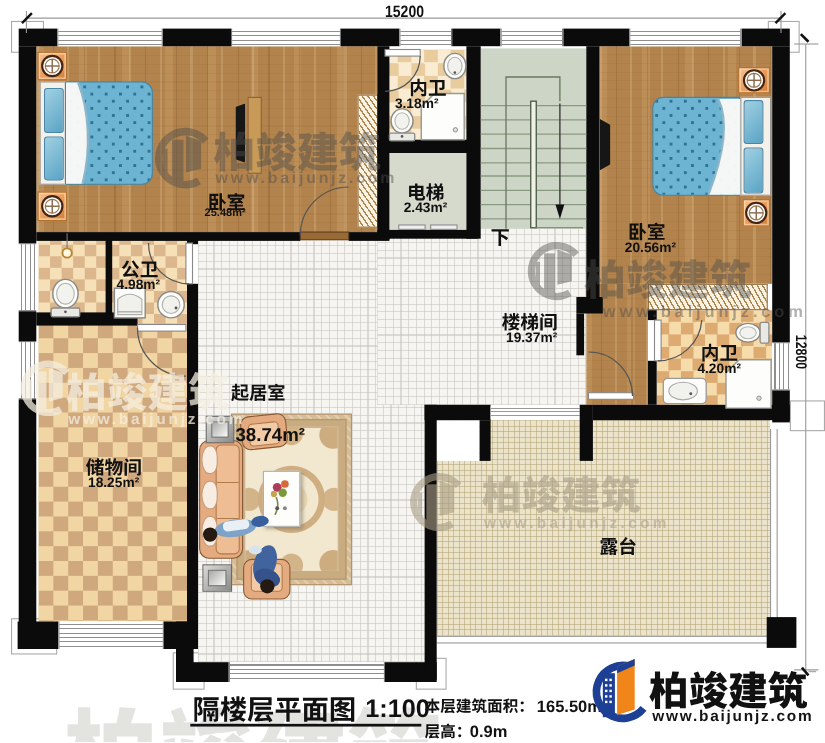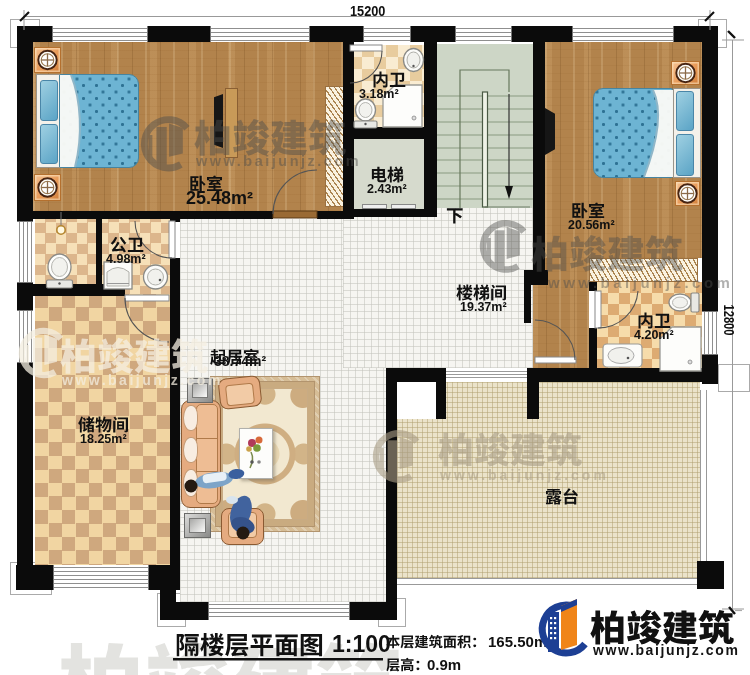--- a/index.html
+++ b/index.html
@@ -532,33 +532,33 @@
         </g>
       </g>
 
 <g transform="translate(590 641) scale(0.3600 -0.3600)">
         <path d="M4 67H38V54H4ZM15 85H28V-10H15ZM14 58 24 55Q23 49 21 43Q20 36 18 30Q16 23 14 17Q11 11 8 7Q8 10 5 14Q3 18 1 21Q4 25 6 29Q8 34 9 39Q11 44 12 49Q13 54 14 58ZM28 56Q29 55 31 53Q32 51 34 48Q36 45 37 42Q39 39 40 37Q42 34 42 33L32 22Q31 25 30 29Q29 32 27 36Q26 40 24 44Q22 47 21 50ZM42 68H93V-8H78V54H56V-9H42ZM50 39H84V26H50ZM50 10H84V-4H50ZM59 85 76 84Q74 77 72 71Q70 64 68 60L54 62Q55 66 56 70Q57 74 58 78Q58 82 59 85ZM105 69H139V55H105ZM103 13Q110 14 119 16Q128 18 137 21L139 7Q130 5 122 3Q113 1 106 -1ZM106 50 117 53Q118 48 119 42Q119 36 120 31Q120 25 120 21L110 18Q110 23 109 28Q109 34 108 40Q107 45 106 50ZM124 52 137 50Q136 46 135 41Q134 36 134 31Q133 26 132 22Q132 17 131 14L121 16Q122 20 122 24Q123 29 123 34Q124 39 124 43Q124 48 124 52ZM113 81 124 85Q126 81 127 78Q129 74 130 71L118 66Q117 69 116 74Q114 78 113 81ZM169 77 180 83Q182 79 186 75Q189 71 192 67Q195 63 197 60L185 54Q184 57 181 61Q178 65 175 69Q172 74 169 77ZM144 54Q143 55 143 58Q142 60 141 62Q140 65 139 66Q141 67 142 68Q144 69 145 70Q146 71 148 74Q150 76 153 80Q155 83 157 87L171 83Q168 79 165 75Q161 70 158 67Q154 63 151 60V60Q151 60 150 60Q149 59 147 58Q146 57 145 56Q144 55 144 54ZM144 54 143 64 149 68 183 71Q183 69 184 66Q185 63 185 61Q176 59 169 58Q162 58 157 57Q153 56 150 56Q148 55 146 55Q145 55 144 54ZM159 42 171 38Q167 30 161 23Q154 16 147 11Q146 13 144 15Q142 16 141 18Q139 20 138 21Q144 24 150 30Q156 35 159 42ZM178 34H181L183 34L192 30Q189 22 185 15Q180 9 173 4Q167 -1 159 -4Q152 -8 143 -10Q142 -7 140 -4Q138 -1 136 2Q143 3 150 6Q157 8 163 12Q168 16 172 21Q176 26 178 32ZM157 28Q161 22 167 16Q172 11 180 8Q188 4 198 2Q197 1 195 -1Q194 -3 192 -6Q191 -8 190 -10Q179 -7 171 -2Q163 2 157 9Q150 16 146 25ZM160 34H182V23H151ZM169 50 179 58Q182 55 186 53Q190 50 193 47Q196 44 199 42L189 34Q187 36 183 39Q180 42 176 45Q173 48 169 50ZM155 56 167 51Q164 48 161 44Q157 41 153 37Q150 34 147 32Q146 33 144 35Q142 37 141 39Q139 41 137 42Q142 45 147 48Q152 52 155 56ZM234 65H295V54H234ZM238 37H291V27H238ZM234 23H294V12H234ZM254 85H268V8H254ZM238 79H290V40H238V51H278V68H238ZM205 80H228V68H205ZM214 52H228V39H214ZM223 52H225L228 52L236 50Q234 27 228 13Q222 -2 212 -10Q211 -8 209 -6Q207 -4 205 -3Q203 -1 202 0Q211 6 216 18Q221 30 223 50ZM215 35Q218 25 222 19Q227 13 233 10Q239 7 247 6Q254 5 262 5Q264 5 268 5Q271 5 275 5Q280 5 284 5Q288 5 291 5Q295 5 298 5Q296 4 296 2Q294 -1 294 -3Q293 -6 292 -8H287H262Q251 -8 242 -6Q234 -5 226 -1Q219 4 214 11Q208 19 204 32ZM209 34Q208 36 207 38Q206 40 205 42Q204 44 203 45Q205 46 207 48Q209 50 211 52Q212 54 214 58Q216 62 218 68Q221 74 223 80V80L228 82L236 76Q232 66 227 57Q223 48 218 41V41Q218 41 217 40Q215 40 213 38Q212 37 210 36Q209 35 209 34ZM306 50H341V38H306ZM350 51H379V39H350ZM352 26 363 33Q366 30 368 27Q370 24 373 21Q375 18 376 16L364 8Q363 10 361 13Q359 16 357 20Q355 23 352 26ZM316 45H330V13H316ZM303 17Q308 18 314 19Q320 20 326 21Q333 22 340 24L341 12Q332 9 323 7Q313 5 306 3ZM344 51H358V28Q358 23 357 18Q356 13 354 8Q352 3 349 -2Q345 -6 340 -9Q338 -8 337 -6Q335 -4 333 -2Q331 0 329 1Q334 4 337 7Q340 10 341 14Q343 17 343 21Q344 25 344 28ZM371 51H385V8Q385 6 385 6Q385 5 385 5Q386 4 386 4Q386 4 387 4Q387 4 387 4Q387 4 387 4Q388 4 388 4Q388 5 388 5Q388 5 388 6Q388 7 389 9Q389 10 389 12Q391 11 394 9Q396 8 399 7Q399 4 399 1Q398 -1 398 -3Q397 -4 396 -5Q395 -6 394 -7Q392 -8 391 -8Q389 -8 388 -8Q386 -8 385 -8Q383 -8 382 -8Q380 -8 378 -7Q376 -7 374 -5Q373 -4 372 -1Q371 1 371 7ZM319 77H350V65H319ZM358 77H396V65H358ZM317 86 331 83Q329 77 326 71Q323 66 320 60Q317 55 313 52Q312 53 310 54Q308 56 305 57Q303 58 301 59Q306 64 310 72Q315 79 317 86ZM359 86 373 83Q370 74 366 65Q362 57 357 51Q356 53 353 54Q351 56 349 57Q346 58 345 59Q349 64 353 71Q357 78 359 86ZM323 67 334 72Q337 68 339 64Q341 60 342 58L330 52Q329 55 327 59Q325 63 323 67ZM367 67 379 72Q382 68 384 64Q387 60 389 57L376 52Q374 55 372 59Q370 64 367 67Z" fill="#111"></path>
       </g>
 
 <text x="593" y="655" font-family="Liberation Sans" font-weight="bold" font-size="14" letter-spacing="1.6" fill="#141414">www.baijunjz.com</text>
 </svg>
 
-<div class="lbl" style="left:186px;top:188px;font-size:18px">25.48m²</div>
+<div class="lbl" style="left:186px;top:188px;font-size:10px">25.48m²</div>
 
 <div class="lbl" style="left:106px;top:252px;font-size:12.5px">4.98m²</div>
 
 <div class="lbl" style="left:359px;top:87px;font-size:12.5px">3.18m²</div>
 
 <div class="lbl" style="left:367px;top:182px;font-size:12.5px">2.43m²</div>
 
 <div class="lbl" style="left:568px;top:218px;font-size:12.5px">20.56m²</div>
 
 <div class="lbl" style="left:460px;top:300px;font-size:12.5px">19.37m²</div>
 
 <div class="lbl" style="left:634px;top:328px;font-size:12.5px">4.20m²</div>
 
-<div class="lbl" style="left:214px;top:353px;font-size:14px">38.74m²</div>
+<div class="lbl" style="left:214px;top:386px;font-size:17px">38.74m²</div>
 
 <div class="lbl" style="left:80px;top:432px;font-size:12.5px">18.25m²</div>
 
 <div class="lbl" style="left:350px;top:2px;font-size:15px;transform:scaleX(.85);transform-origin:left">15200</div>
 
 <div class="lbl" style="left:708px;top:312px;font-size:14px;transform:rotate(90deg) scaleX(.8);transform-origin:center;width:42px;text-align:center">12800</div>
 </div>
 </body></html>

